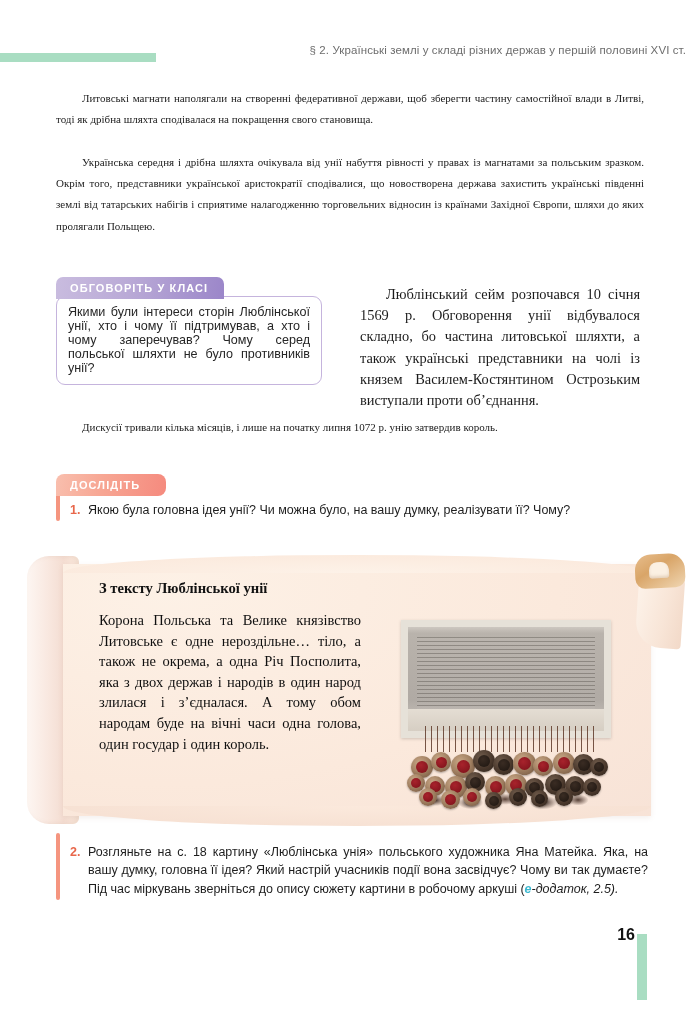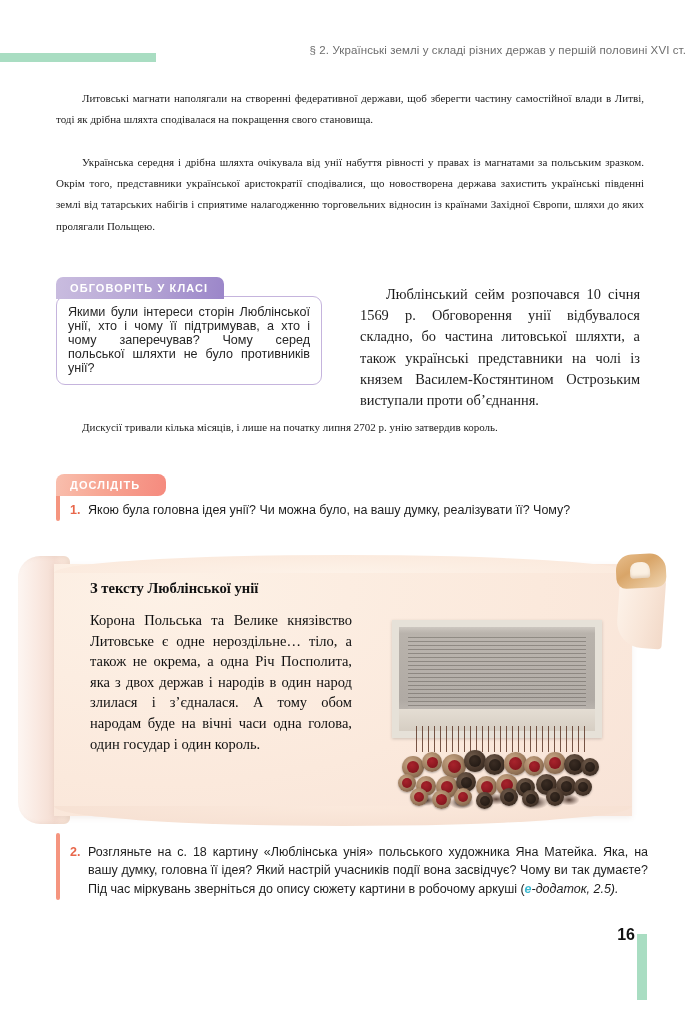--- a/index.html
+++ b/index.html
@@ -173,24 +173,25 @@
     flex: 0 0 auto;
     width: 18px;
   }
   .qtext { flex: 1 1 auto; text-align: justify; }
   .ital { font-style: italic; }
   .e-accent { color: #3cb8cf; font-style: italic; font-weight: bold; }
 
   
   .scroll {
     position: absolute;
-    left: 18px;
+    left: 27px;
     top: 552px;
     width: 652px;
     height: 278px;
+    padding-left: 10px;
   }
   .scroll-sheet {
     position: absolute;
     left: 36px;
     top: 12px;
     right: 38px;
     height: 252px;
     background:
       radial-gradient(120% 140% at 18% 10%, #fdf1e6 0%, #fbe9dc 55%, #f7e2d6 100%);
     box-shadow: 0 2px 5px rgba(150,110,90,0.10);
@@ -402,21 +403,21 @@
         <p>Якими були інтереси сторін Люблінської унії, хто і чому її підтримував, а хто і чому заперечував? Чому серед польської шляхти не було противників унії?</p>
       </div>
     </div>
 
     <div class="discuss-right">
       <p>Люблінський сейм розпочався 10 січня 1569 р. Обговорення унії відбувалося складно, бо частина литовської шляхти, а також українські представники на чолі із князем Василем-Костянтином Острозьким виступали проти об’єднання.</p>
     </div>
   </div>
 
   <div class="col-full" id="para-3">
-    <p>Дискусії тривали кілька місяців, і лише на початку липня 2702 р. унію затвердив король.</p>
+    <p>Дискусії тривали кілька місяців, і лише на початку липня 1072 р. унію затвердив король.</p>
   </div>
 
   <div class="research">
     <div class="badge badge-pink">ДОСЛІДІТЬ</div>
     <div class="research-body">
 
       <div class="qitem">
         <span class="qnum">1.</span>
         <span class="qtext">Якою була головна ідея унії? Чи можна було, на вашу думку, реалізувати її? Чому?</span>
       </div>

